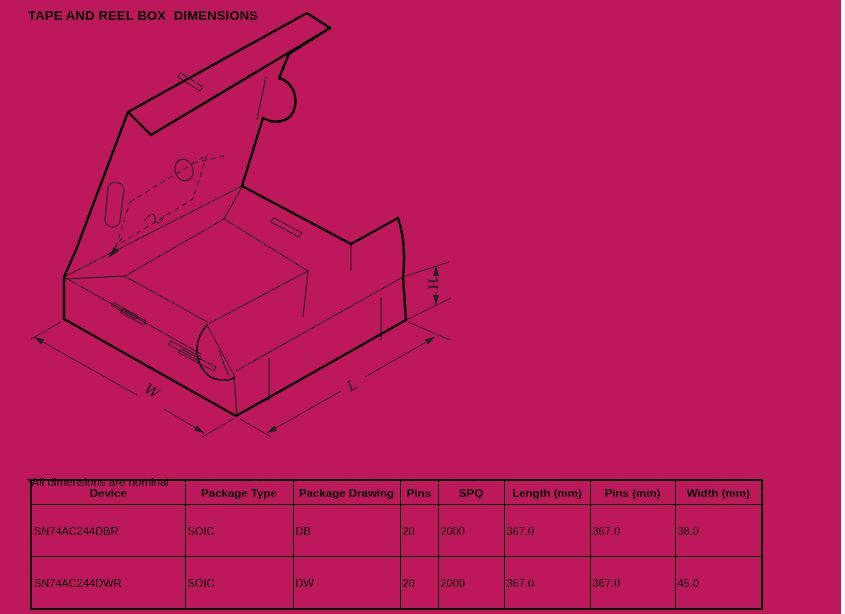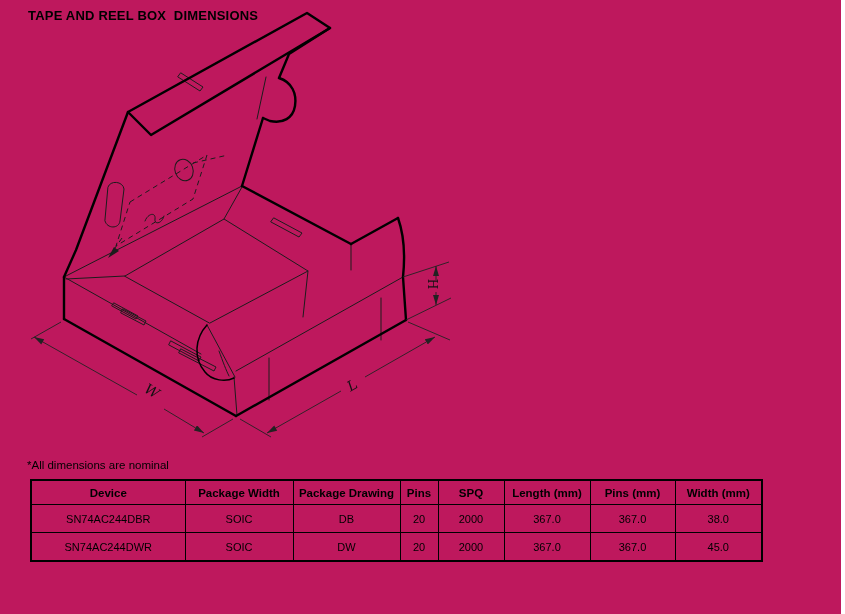--- a/index.html
+++ b/index.html
@@ -5,41 +5,41 @@
   html,body{margin:0;padding:0;background:#fff;}
   .page{
     position:relative;width:841px;height:614px;background:#be185d;
     font-family:"Liberation Sans",sans-serif;color:#000;overflow:hidden;
   }
   .title{
     position:absolute;left:28px;top:8px;
     font-size:13px;font-weight:bold;letter-spacing:.2px;white-space:pre;
   }
   .note{
-    position:absolute;left:27px;top:459px;font-size:11.5px;
+    position:absolute;left:27px;top:476px;font-size:11.5px;
   }
   svg.diagram{position:absolute;left:0;top:0;}
   svg .bold{stroke:#000;stroke-width:2.4;fill:none;stroke-linejoin:round;stroke-linecap:round;}
   svg .med{stroke:#000;stroke-width:1.5;fill:none;stroke-linejoin:round;stroke-linecap:round;}
   svg .thin{stroke:#1c1c1c;stroke-width:1;fill:none;stroke-linejoin:round;stroke-linecap:round;}
   svg .dash{stroke:#1c1c1c;stroke-width:1;fill:none;stroke-dasharray:5 4;stroke-linejoin:round;}
   svg .dim{stroke:#222;stroke-width:.9;fill:none;}
   svg text.dimlabel{fill:#111;font-family:"DejaVu Serif",serif;}
   table.pkg{
     position:absolute;left:30px;top:479px;width:731px;
     border-collapse:collapse;table-layout:fixed;
     border:2px solid #000;font-family:"Liberation Sans",sans-serif;
   }
   table.pkg th{
     border:1px solid #000;font-size:11.5px;font-weight:bold;
     height:23px;text-align:center;padding:0 2px;white-space:nowrap;overflow:hidden;
   }
   table.pkg td{
     border:1px solid #000;font-size:11px;font-weight:normal;
-    height:19px;text-align:center;padding:4px 2px;white-space:nowrap;overflow:hidden;
+    height:19px;text-align:left;padding:16px 2px;white-space:nowrap;overflow:hidden;
   }
 </style>
 </head>
 <body>
 
 <div class="page">
 
   <div class="title">TAPE AND REEL BOX  DIMENSIONS</div>
 
   <svg class="diagram" width="845" height="470" viewBox="0 0 845 470">
@@ -132,21 +132,21 @@
         <col style="width:107px">
         <col style="width:38px">
       <col style="width:66px">
         <col style="width:86px">
         <col style="width:85px">
         <col style="width:87px">
     </colgroup>
     <thead>
       <tr>
         <th>Device</th>
-        <th>Package Width</th>
+        <th>Package Type</th>
         <th>Package Drawing</th>
         <th>Pins</th>
         <th>SPQ</th>
         <th>Length (mm)</th>
         <th>Pins (mm)</th>
         <th>Width (mm)</th>
       </tr>
     </thead>
     <tbody>
       <tr>

